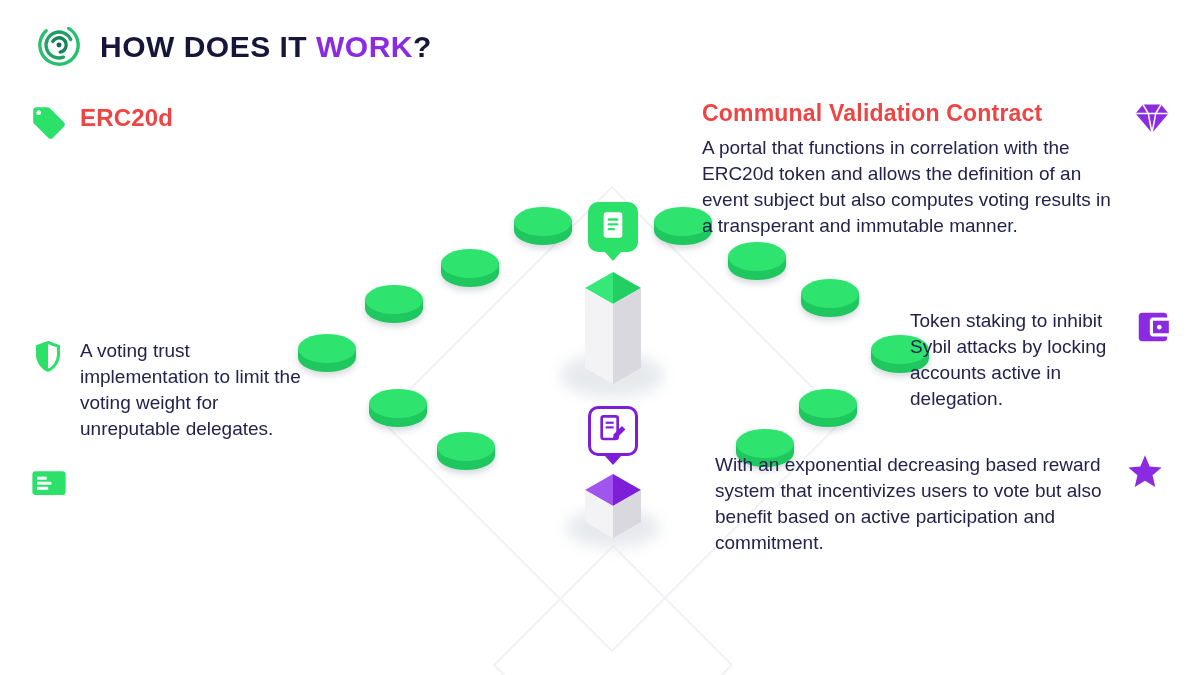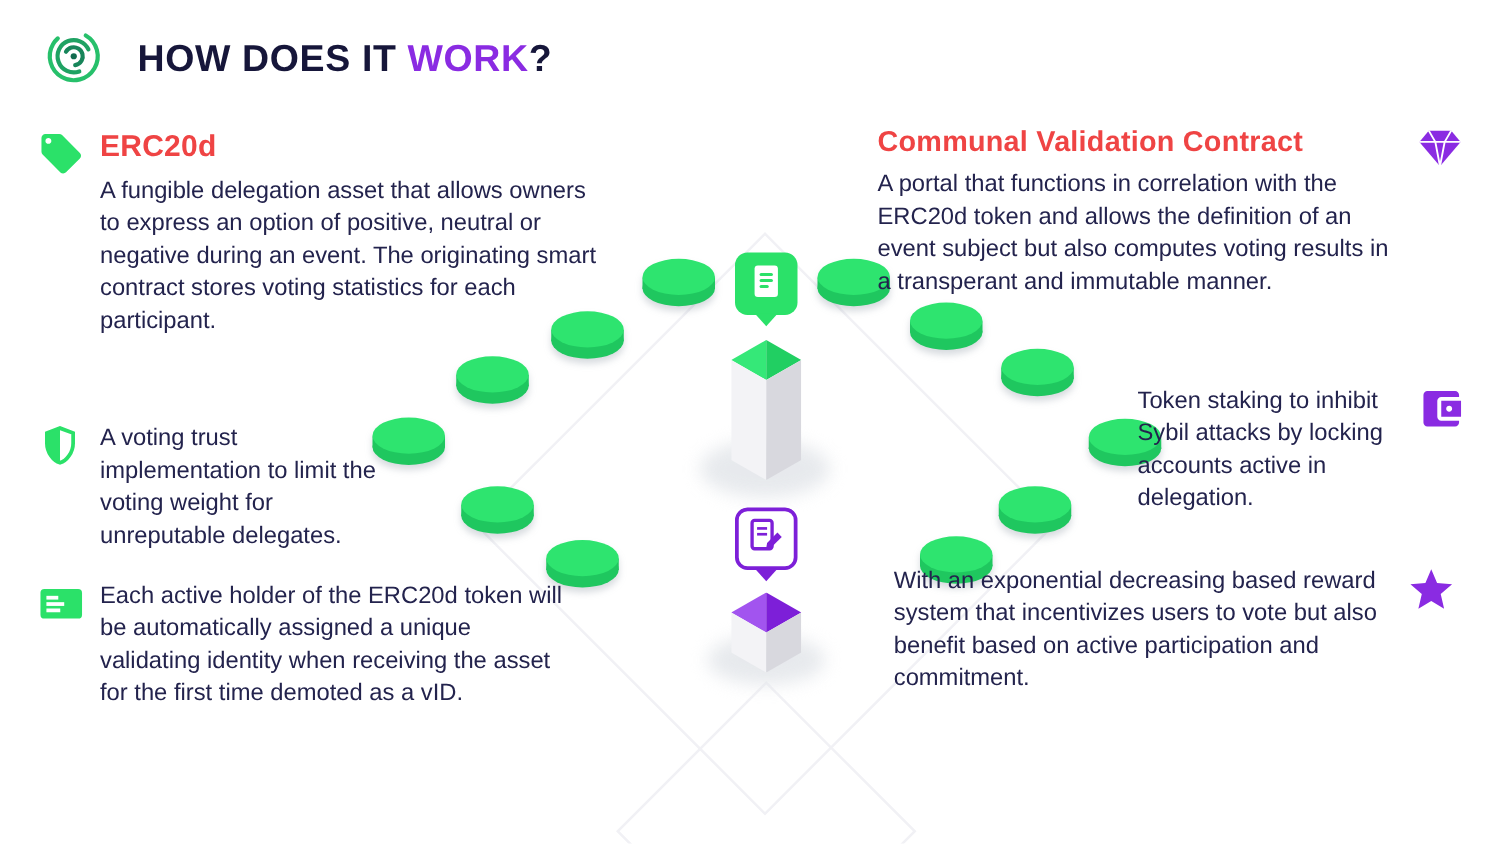--- a/index.html
+++ b/index.html
@@ -1,21 +1,21 @@
 <!DOCTYPE html>
 <html><head>
 <meta charset="utf-8">
 <style>
   *{box-sizing:border-box;margin:0;padding:0}
   html,body{background:#fff}
   .page{position:relative;width:1200px;height:675px;background:#fff;overflow:hidden;
         font-family:"Liberation Sans",sans-serif;color:#23234d}
 
   
-  .header{position:absolute;left:36px;top:22px;display:flex;align-items:center;gap:28px;z-index:10}
+  .header{position:absolute;left:36px;top:22px;display:flex;align-items:center;gap:18px;z-index:10}
   .title{font-size:30px;font-weight:bold;color:#16163a;letter-spacing:.5px;font-family:"Liberation Sans",sans-serif}
   .title .accent{color:#8a2be2}
 
   
   .sec{position:absolute;z-index:10}
   .sec .icon{position:absolute;top:0;line-height:0}
   .sec-left .icon{left:0}
   .sec-left .txt{margin-left:50px}
   .sec-right .icon{right:0}
   .sec-right .txt{margin-right:52px;text-align:left}
@@ -133,21 +133,20 @@
   </header>
 
   <section class="sec sec-left ls1">
     <span class="icon">
       <svg viewBox="0 0 24 24" width="38" height="38">
           <path fill="#2be169" d="M21.41 11.58l-9-9C12.05 2.22 11.55 2 11 2H4c-1.1 0-2 .9-2 2v7c0 .55.22 1.05.59 1.42l9 9c.36.36.86.58 1.41.58.55 0 1.05-.22 1.41-.59l7-7c.37-.36.59-.86.59-1.41 0-.55-.22-1.05-.59-1.42zM5.5 7C4.67 7 4 6.33 4 5.5S4.67 4 5.5 4 7 4.67 7 5.5 6.33 7 5.5 7z"></path>
         </svg>
     </span>
     <div class="txt">
       <div class="heading">ERC20d</div>
-      <p class="body">A fungible delegation asset that allows owners to express an option of positive, neutral or negative during an event. The originating smart contract stores voting statistics for each participant.</p>
     </div>
   </section>
 
   <section class="sec sec-left ls2">
     <span class="icon">
       <svg viewBox="0 0 24 24" width="36" height="36">
         <path fill="none" stroke="#2be169" stroke-width="2" d="M12 3l7 2.6V11c0 4.9-3.4 9.4-7 10.5C8.4 20.4 5 15.9 5 11V5.6L12 3z"></path>
         <path fill="#2be169" d="M12 3L5 5.6V11c0 4.9 3.4 9.4 7 10.5V3z"></path>
       </svg>
     </span>
@@ -158,23 +157,20 @@
 
   <section class="sec sec-left ls3">
     <span class="icon">
       <svg viewBox="0 0 24 24" width="38" height="38">
         <rect x="1.5" y="4.5" width="21" height="15" rx="2" fill="#2be169"></rect>
         <rect x="4.5" y="8" width="6" height="1.9" fill="#fff"></rect>
         <rect x="4.5" y="11.2" width="9" height="1.9" fill="#fff"></rect>
         <rect x="4.5" y="14.4" width="7" height="1.9" fill="#fff"></rect>
       </svg>
     </span>
-    <div class="txt">
-      <p class="body">Each active holder of the ERC20d token will be automatically assigned a unique validating identity when receiving the asset for the first time demoted as a vID.</p>
-    </div>
   </section>
 
   <section class="sec sec-right rs1">
     <span class="icon">
       <svg viewBox="0 0 24 24" width="40" height="36">
         <path fill="#8a2be2" d="M6 3h12l5 6-11 13L1 9z"></path>
         <path fill="none" stroke="#fff" stroke-width="1" d="M1 9h22 M6 3l3.5 6 M18 3l-3.5 6 M9.5 9L12 22 M14.5 9L12 22"></path>
       </svg>
     </span>
     <div class="txt">

